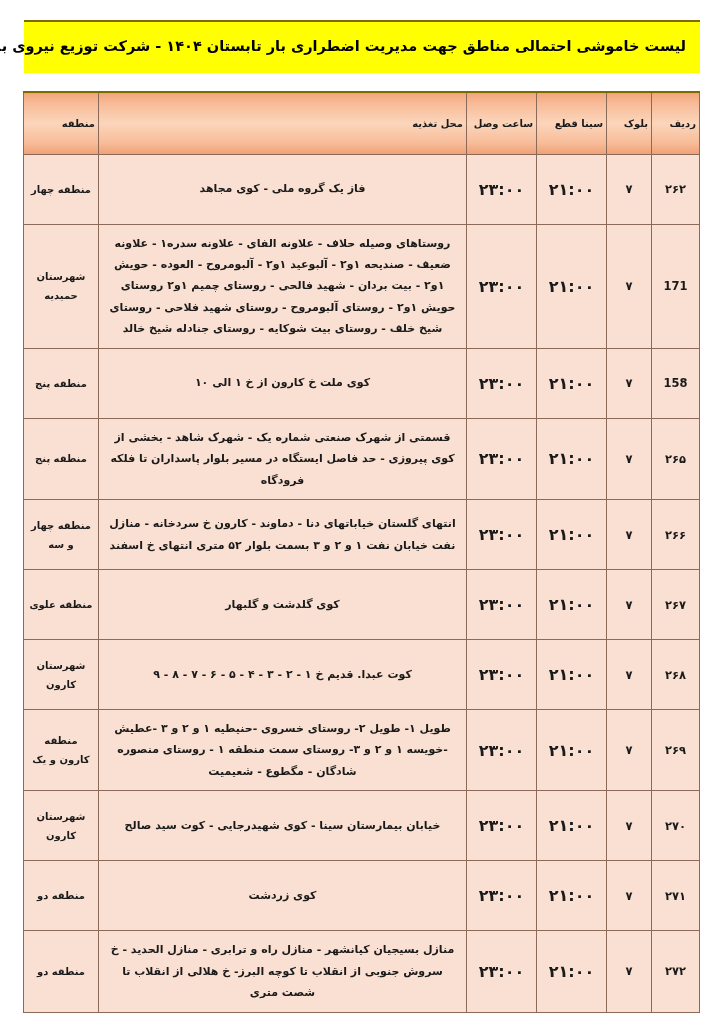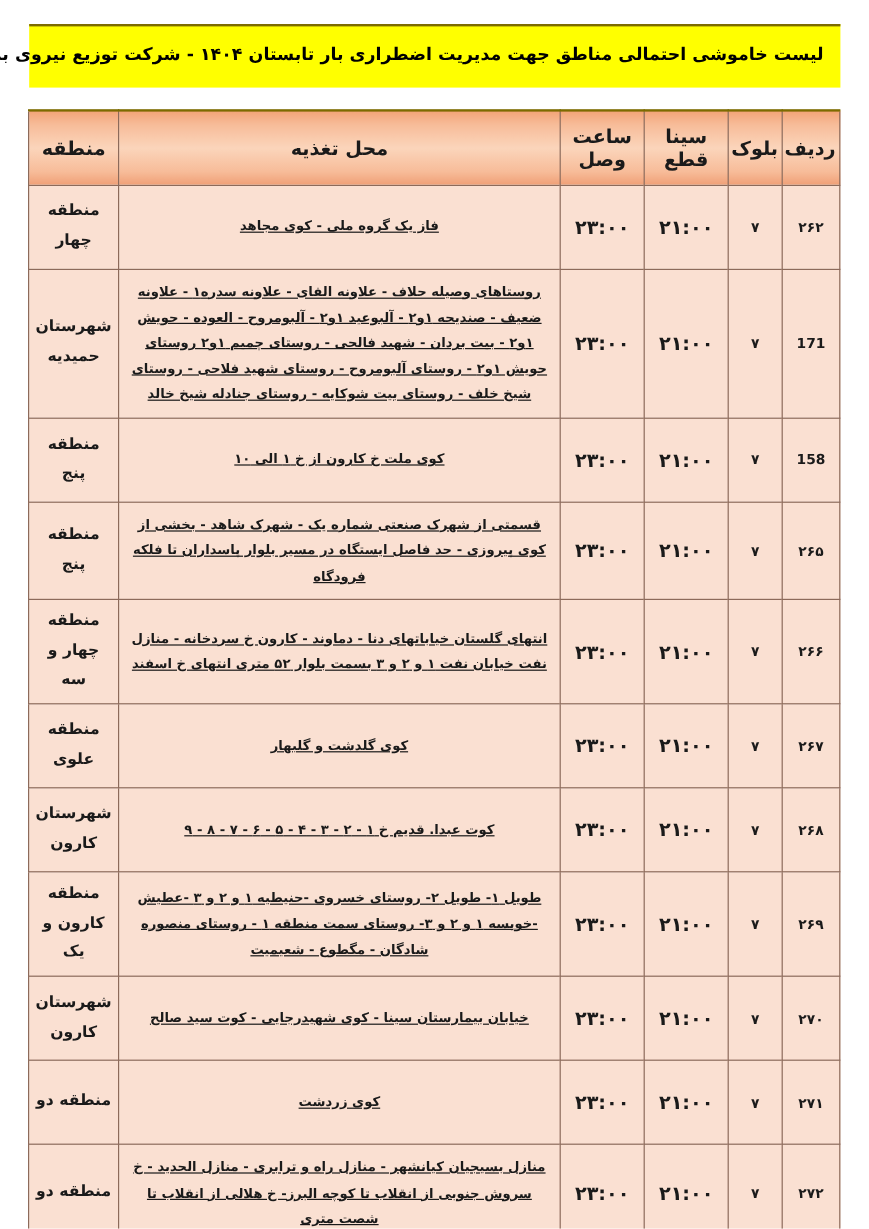--- a/index.html
+++ b/index.html
@@ -70,24 +70,24 @@
   }
 
   thead th {
     background: linear-gradient(to bottom,
         #f3a578 0%,
         #f7bc99 18%,
         #fbd5bb 50%,
         #f7bc99 82%,
         #f0a077 100%);
     height: 62px;
-    font-size: 16px;
+    font-size: 10px;
     font-weight: bold;
     color: #1a1a1a;
-    text-align: center;
+    text-align: right;
     vertical-align: middle;
     padding: 2px 3px;
   }
 
   tbody td {
     background: #fae0d2;
     color: #1a1a1a;
     vertical-align: middle;
     text-align: center;
     padding: 6px 5px;
@@ -111,24 +111,23 @@
     font-size: 16px;
     font-weight: bold;
     letter-spacing: 0.3px;
   }
   td.cell-place {
     font-size: 11px;
     line-height: 1.95;
     font-weight: bold;
     text-align: center;
     padding: 8px 9px;
-    text-decoration: underline;
   }
   td.cell-zone {
-    font-size: 13px;
+    font-size: 10px;
     font-weight: bold;
     line-height: 1.9;
   }
 
   tbody tr { height: 70px; }
 </style>
 </head>
 <body>
 
 <div id="page">

